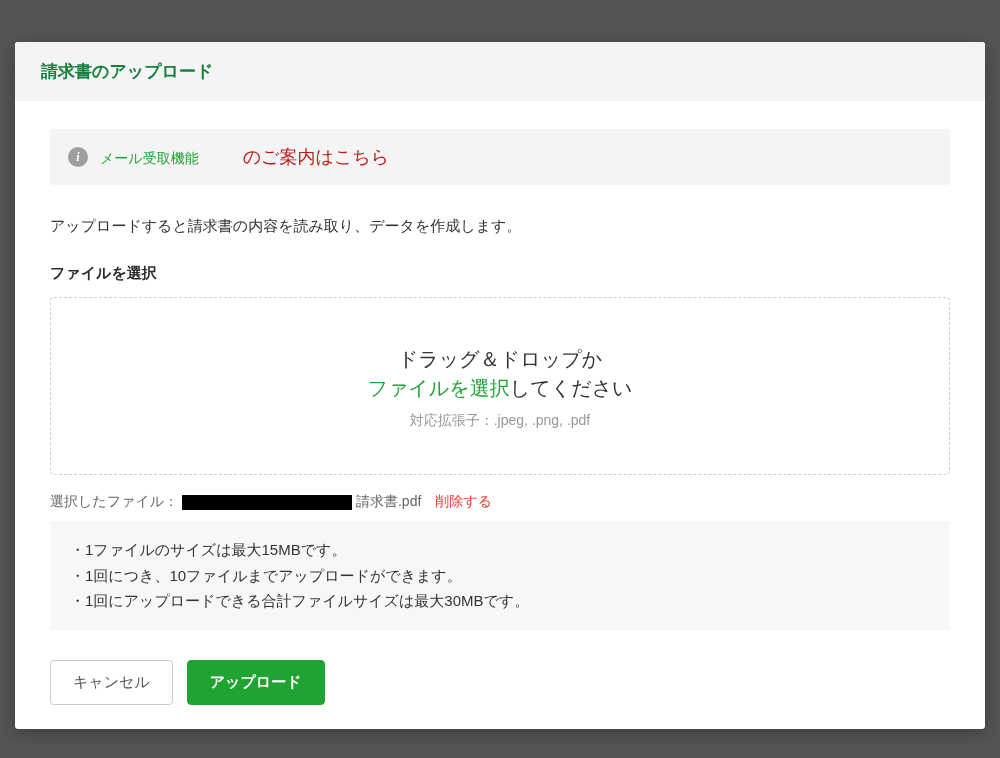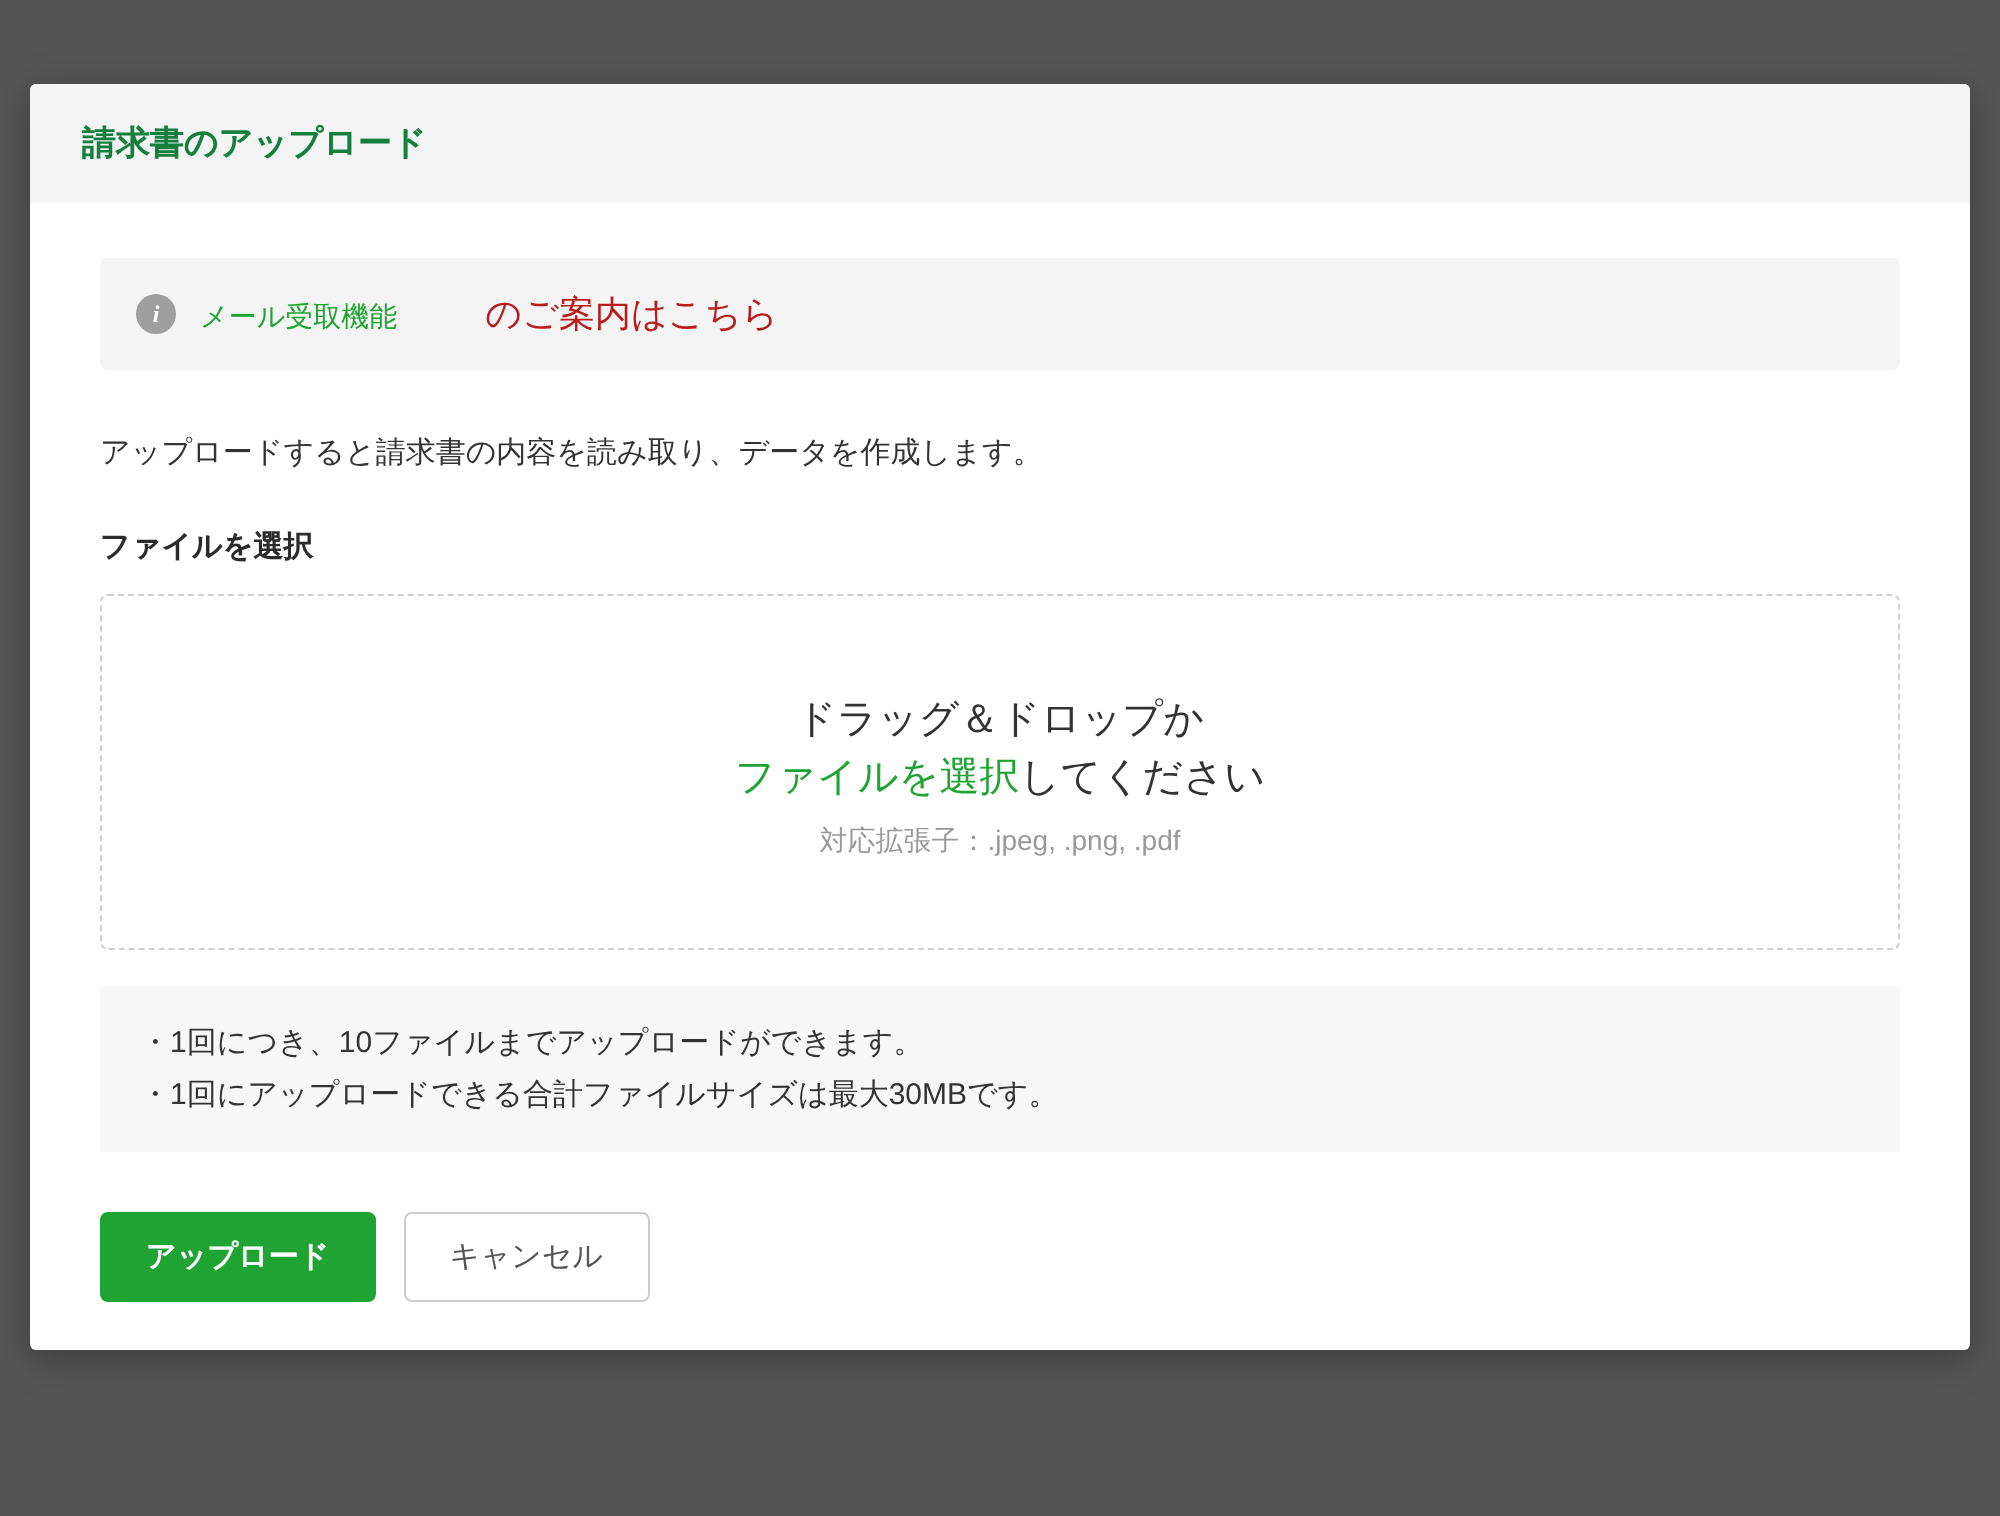--- a/index.html
+++ b/index.html
@@ -163,25 +163,32 @@
     <div class="section-label">ファイルを選択</div>
 
     <div class="dropzone">
       <div class="dz-line1">ドラッグ＆ドロップか</div>
       <div class="dz-line2">
         <span class="dz-green">ファイルを選択</span><span>してください</span>
       </div>
       <div class="dz-ext">対応拡張子：.jpeg, .png, .pdf</div>
     </div>
 
+    <div class="selected-row">
+      <span>選択したファイル：</span>
+      <span class="redact"></span>
+        <span class="filename-suffix">請求書.pdf</span>
+      <span class="delete-link">削除する</span>
+    </div>
 
     <div class="rules-box">
+      <span class="bul">・1ファイルのサイズは最大15MBです。</span>
       <span class="bul">・1回につき、10ファイルまでアップロードができます。</span>
       <span class="bul">・1回にアップロードできる合計ファイルサイズは最大30MBです。</span>
     </div>
 
   </div>
 
   <div class="modal-footer">
+    <button class="btn btn-cancel">キャンセル</button>
     <button class="btn btn-primary">アップロード</button>
-    <button class="btn btn-cancel">キャンセル</button>
   </div>
 </div>
 
 </body></html>

